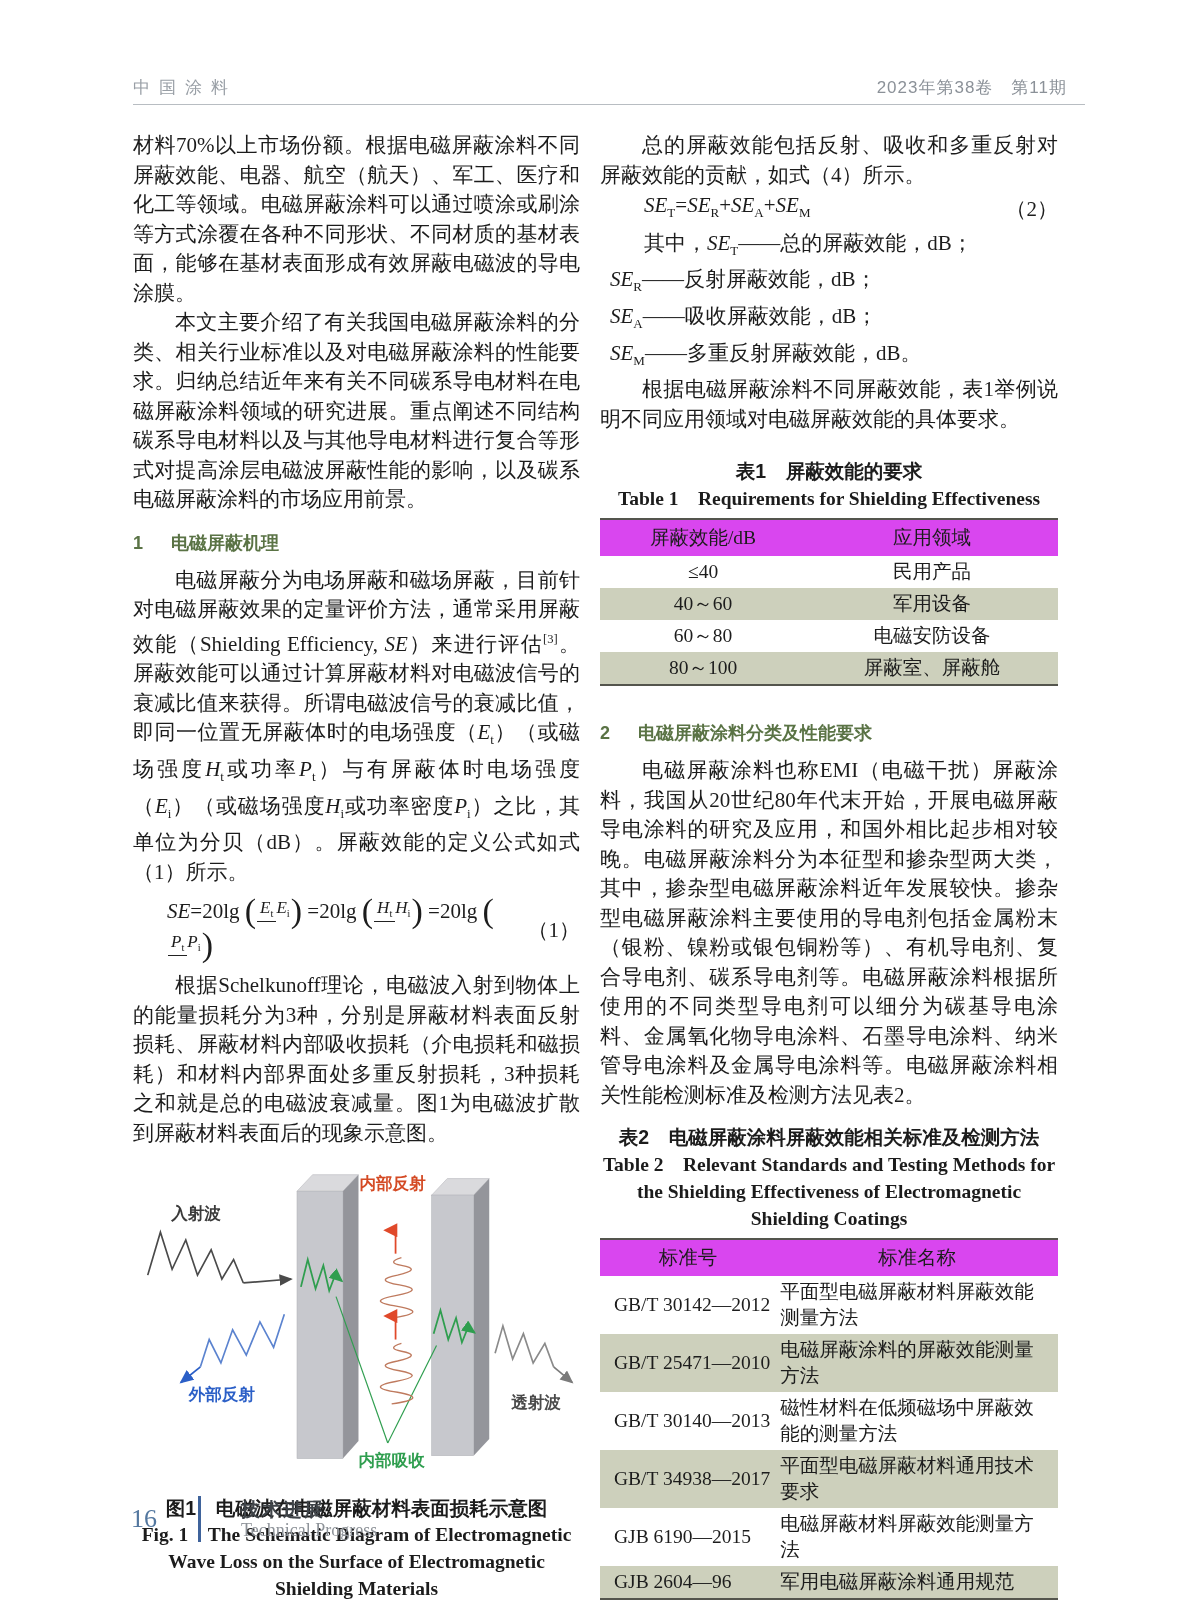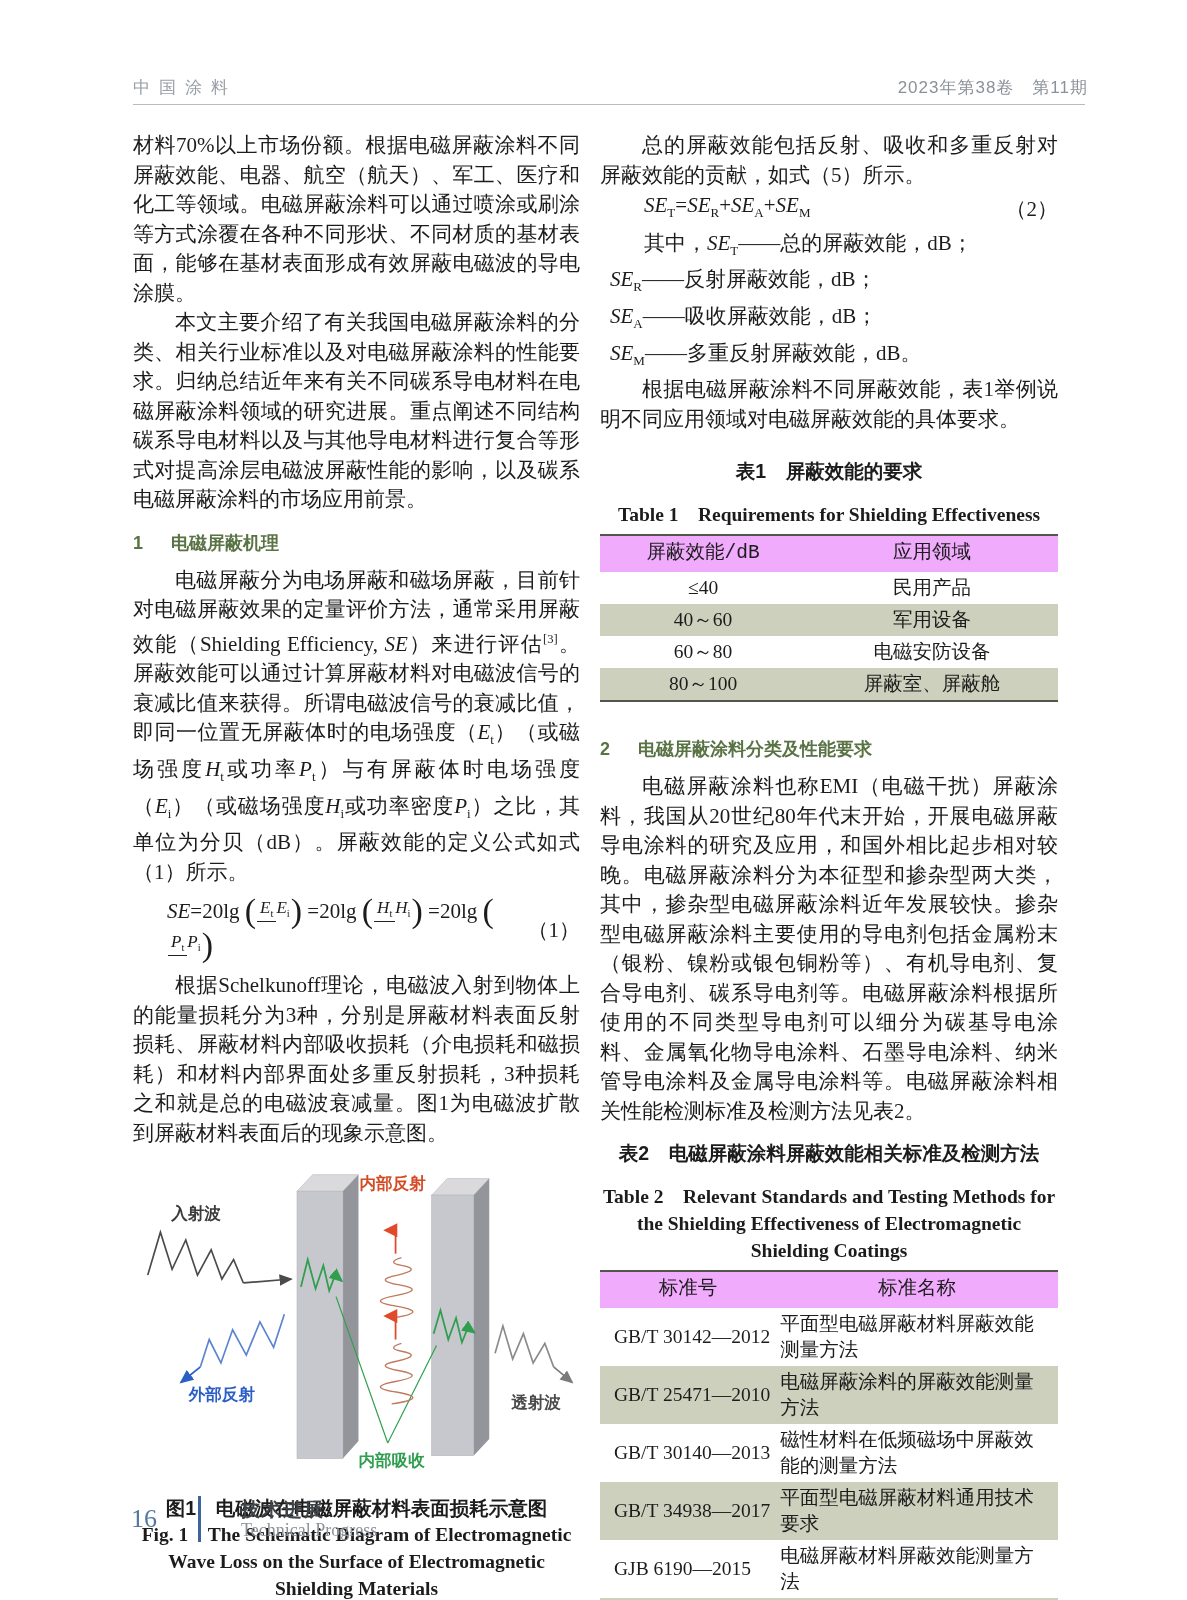--- a/index.html
+++ b/index.html
@@ -1,19 +1,19 @@
 <!DOCTYPE html>
 <html><head>
 <meta charset="utf-8">
 <style>
   html,body{margin:0;padding:0;background:#ffffff;}
   .page{position:relative;width:1187px;height:1600px;background:#ffffff;overflow:hidden;
         font-family:"Liberation Serif","DejaVu Serif",serif;color:#1c1c1c;}
   
-  .phead{position:absolute;top:76px;left:133px;right:99px;display:flex;justify-content:space-between;align-items:flex-end;}
+  .phead{position:absolute;top:76px;left:133px;right:120px;display:flex;justify-content:space-between;align-items:flex-end;}
   .jname{font-family:"Liberation Sans",sans-serif;font-size:17px;color:#989ea5;letter-spacing:9px;}
   .jissue{font-family:"Liberation Sans",sans-serif;font-size:17px;color:#8b9198;letter-spacing:1px;}
   .phead-rule{position:absolute;top:104px;left:133px;right:102px;height:1px;background:#b8bdc2;}
   
   .col{position:absolute;top:131px;font-size:21px;line-height:29.5px;text-align:justify;}
   .col-left{left:133px;width:447px;}
   .col-right{left:600px;width:458px;}
   .col p{margin:0;}
   .ind{text-indent:42px;}
   sup{font-size:0.6em;}
@@ -32,24 +32,24 @@
   .fr{display:inline-flex;flex-direction:row;vertical-align:middle;text-align:left;
       font-size:17px;line-height:1.2;margin:0 1px;position:relative;top:-3px;}
   .fr .nu{border-bottom:1.3px solid #222;padding:0 3px;}
   .def-line{text-indent:10px;line-height:29.5px;text-align:left;}
   .def-line:first-child{text-indent:44px;}
   
   .tblock{margin-top:24px;}
   .tbl-cap-cn{font-family:"Liberation Sans",sans-serif;font-weight:700;font-size:19.5px;
               text-align:center;line-height:27px;}
   .tbl-cap-en{font-family:"Liberation Serif",serif;font-weight:700;font-size:19.5px;
-              text-align:center;line-height:27px;margin-bottom:6px;margin-top:16px;}
+              text-align:center;line-height:27px;margin-bottom:6px;}
   table{border-collapse:collapse;width:100%;border-top:2px solid#54554d;border-bottom:2px solid #54554d;
         font-size:19.5px;}
-  thead tr{background:#f0abfc;font-family:Liberation Mono, monospace;}
+  thead tr{background:#d946ef;}
   tbody tr:nth-child(even){background:#cdd0bc;}
   th{font-weight:400;padding:3px 6px;text-align:center;}
   td{padding:3px 6px;line-height:26px;}
   .t1 td{text-align:center;}
   .t2 td:first-child{text-align:left;padding-left:14px;white-space:nowrap;vertical-align:middle;width:37%;}
   .t2 td:last-child{text-align:left;padding-left:4px;}
   .t1 th:first-child{width:45%;}
   
   .figwrap{margin-top:12px;text-align:center;}
   .fig-cap-cn{font-family:"Liberation Sans",sans-serif;font-weight:700;font-size:19.5px;
@@ -160,21 +160,21 @@
         <polyline points="368,198 376,170 386,204 397,178 407,208 419,188 428,212" fill="none" stroke="#8a8a8a" stroke-width="1.7"></polyline>
         <line x1="428" y1="212" x2="447" y2="228" stroke="#7b7b7b" stroke-width="1.7" marker-end="url(#mk-gr)"></line>
         <text x="410" y="254" fill="#4a4a4a" text-anchor="middle">透射波</text>
       </svg>
       <div class="fig-cap-cn">图1　电磁波在电磁屏蔽材料表面损耗示意图</div>
       <div class="fig-cap-en">Fig. 1　The Schematic Diagram of Electromagnetic Wave Loss on the Surface of Electromagnetic Shielding Materials</div>
     </div>
   </div>
 
   <div class="col col-right">
-    <p class="ind">总的屏蔽效能包括反射、吸收和多重反射对屏蔽效能的贡献，如式（5）所示。</p>
+    <p class="ind">总的屏蔽效能包括反射、吸收和多重反射对屏蔽效能的贡献，如式（4）所示。</p>
 
     <div class="eqrow eq2">
       <span class="eqbody"><i>SE</i><sub>T</sub>=<i>SE</i><sub>R</sub>+<i>SE</i><sub>A</sub>+<i>SE</i><sub>M</sub></span>
       <span class="eqno">（2）</span>
     </div>
 
     <div>
         <div class="def-line">其中，<i>SE</i><sub>T</sub>——总的屏蔽效能，dB；</div>
         <div class="def-line"><i>SE</i><sub>R</sub>——反射屏蔽效能，dB；</div>
         <div class="def-line"><i>SE</i><sub>A</sub>——吸收屏蔽效能，dB；</div>

